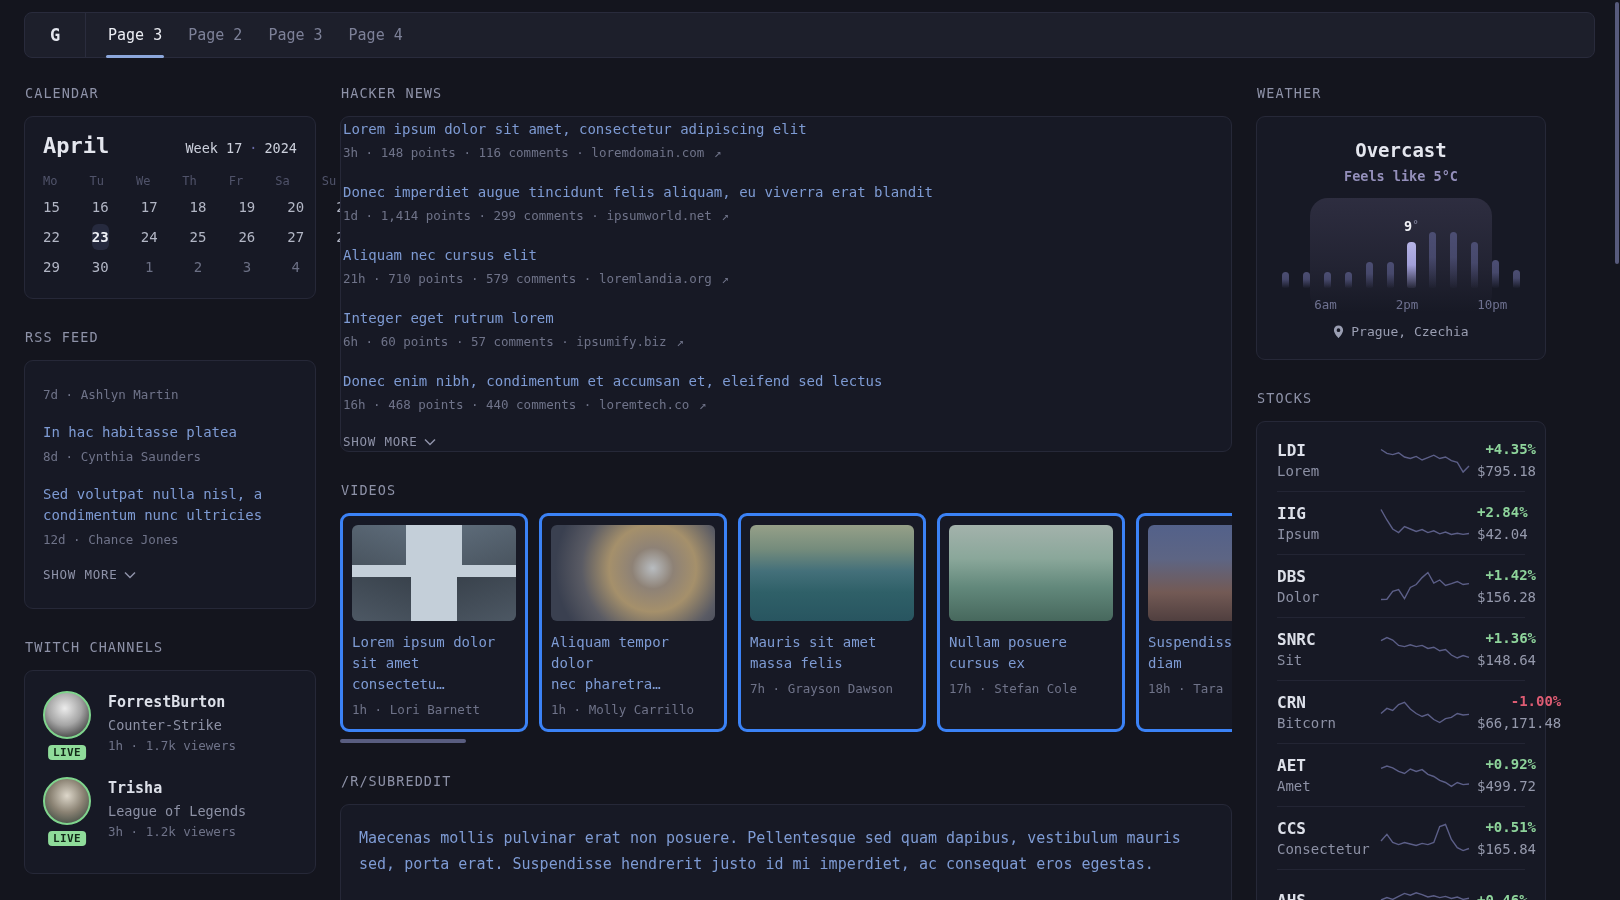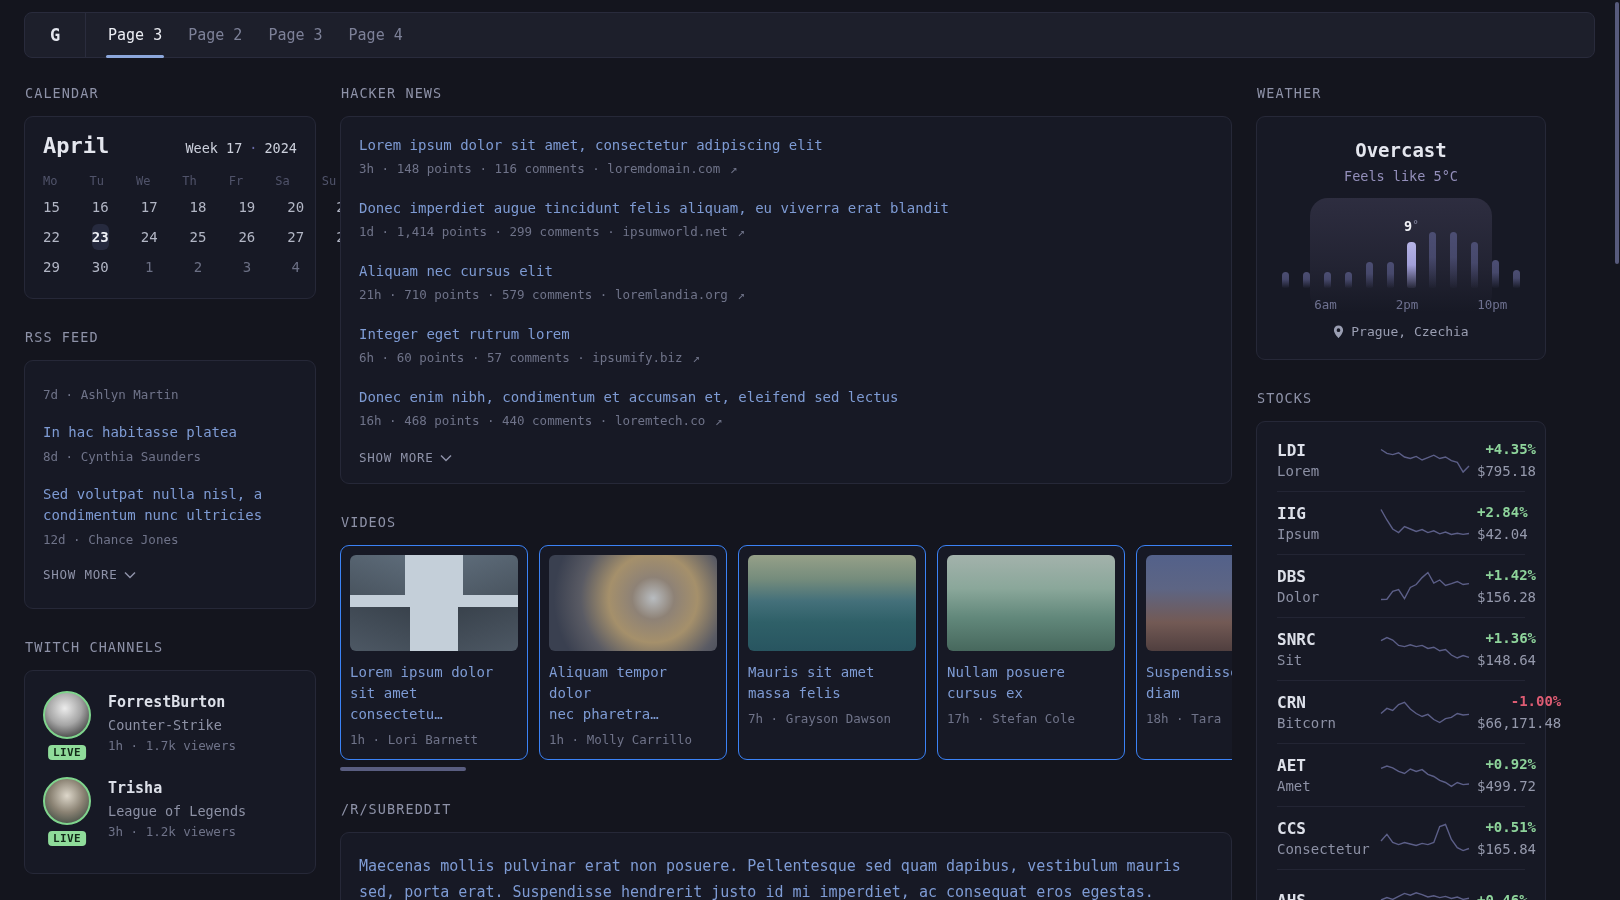--- a/index.html
+++ b/index.html
@@ -51,45 +51,45 @@
   .tw-avatar-wrap { position:relative; width:48px; flex:none; cursor:pointer; }
   .tw-avatar { width:48px; height:48px; border-radius:50%; border:2px solid #7fd48d; }
   .av1 { background:radial-gradient(circle at 45% 35%, #ececec, #a5a5a5 45%, #3c3c3c 85%); }
   .av2 { background:radial-gradient(circle at 50% 38%, #ddd7ca, #8a8273 48%, #3f4a42 88%); }
   .live-badge { position:absolute; left:50%; transform:translateX(-50%); bottom:-7px; background:#8fdc9a; color:#132a19; font-size:11px; font-weight:bold; padding:1px 5px; border-radius:4px; letter-spacing:.03em;margin-top:8px; }
   .tw-name { font-size:15px; font-weight:bold; color:#dde0e9; text-decoration:none; display:block; line-height:19px; margin-top:2px; cursor:pointer; }
   .tw-game { font-size:13.5px; color:#8d91a5; margin-top:5px; }
   .tw-meta { font-size:12.5px; color:#6f7389; margin-top:5px; }
 
   
-  .hn-card { padding:18px; }
+  .hn-card { padding:2px; }
   .hn-item { margin-bottom:22px; }
   .hn-title { font-size:14px; line-height:20px; color:#7e9bd4; text-decoration:none; display:block; cursor:pointer; }
   .domain-link { color:#6f7389; text-decoration:none; cursor:pointer; }
   .ext-arrow { color:#6f7389; margin-left:2px; }
   .reddit-card { padding:20px 18px 24px; }
   .reddit-title { font-size:15px; line-height:26px; color:#7e9bd4; display:block; text-decoration:none; cursor:pointer; }
 
   
   .video-row { display:flex; gap:11px; overflow:hidden; width:892px; }
-  .video-card { width:188px; flex:none; background:#171925; border:1px solid #3b82f6; border-radius:9px; padding:9px 9px 12px; text-decoration:none; display:block; cursor:pointer; }
+  .video-card { width:188px; flex:none; background:#171925; border:3px solid #3b82f6; border-radius:9px; padding:9px 9px 12px; text-decoration:none; display:block; cursor:pointer; }
   .thumb { height:96px; border-radius:6px; }
   .thumb-towers { background-color:#c4cfd9; background-image:linear-gradient(200deg,#5d6b79,#49545f),linear-gradient(160deg,#5d6b79,#49545f),linear-gradient(20deg,#4d5864,#39424c),linear-gradient(-20deg,#4d5864,#39424c); background-repeat:no-repeat; background-size:33% 42%,33% 42%,36% 46%,36% 46%; background-position:top left,top right,bottom left,bottom right; }
   .thumb-camera { background:radial-gradient(circle at 62% 45%,#b8bcc0 0%,#8e8276 18%,#a5906b 38%,#5a5b64 62%,#3a4050 85%); }
   .thumb-sea { background:linear-gradient(180deg,#96a088 0%,#758c7c 25%,#44707a 48%,#2f6068 70%,#285560 100%); }
   .thumb-canoe { background:linear-gradient(180deg,#a3b2ab 0%,#8aa79a 35%,#62887b 65%,#47685d 100%); }
   .thumb-field { background:linear-gradient(180deg,#53618a 0%,#5d6584 35%,#735a55 70%,#503f3f 100%); }
   .video-title { font-size:14px; line-height:21px; color:#7e9bd4; margin-top:11px; white-space:pre-line; min-height:42px; }
   .video-meta { font-size:12.5px; color:#6f7389; margin-top:7px; }
   .video-scrollbar { width:126px; height:4px; border-radius:2px; background:#595d80; margin-top:7px; cursor:pointer; }
 
   
   .wx-card { padding:18px 16px 20px; text-align:center; }
   .wx-cond { font-size:19px; font-weight:bold; color:#e4e6ee; margin-top:4px; }
-  .wx-feels { font-size:13.5px; color:#948fbb; margin-top:7px; }
+  .wx-feels { font-size:13.5px; color:#948fbb; margin-top:7px;font-weight:bold; }
   .wx-chart { position:relative; width:252px; height:114px; margin:14px auto 0; }
   .wx-highlight { position:absolute; top:0; height:114px; left:calc(16.666% - 7px); width:calc(66.667% + 14px); border-radius:18px; background:linear-gradient(180deg,rgba(64,62,86,.55),rgba(64,62,86,.28) 60%,rgba(64,62,86,0)); }
   .wx-bars { position:absolute; left:0; right:0; bottom:24px; height:60px; display:flex; }
   .wx-cell { flex:1; display:flex; align-items:flex-end; justify-content:center; }
   .wx-bar { width:7px; border-radius:4px 4px 2px 2px; background:linear-gradient(180deg,#4c4e73 0%,#46486b 45%,rgba(70,72,107,.05) 100%); }
   .wx-bar.active { width:9px; background:linear-gradient(180deg,#b6b4e6 0%,#a19fd8 50%,rgba(161,159,216,.08) 100%); }
   .wx-temp { position:absolute; bottom:78px; left:54.1667%; transform:translateX(-50%); font-size:13.5px; font-weight:bold; color:#f0f1f6; white-space:nowrap; }
   .wx-temp .deg { color:#8b8ea8; font-weight:normal; font-size:11px; vertical-align:top; }
   .wx-hours { position:absolute; left:0; right:0; bottom:0; display:flex; font-size:12.5px; color:#6e7190; }
   .wx-hours span { flex:1; text-align:center; }

